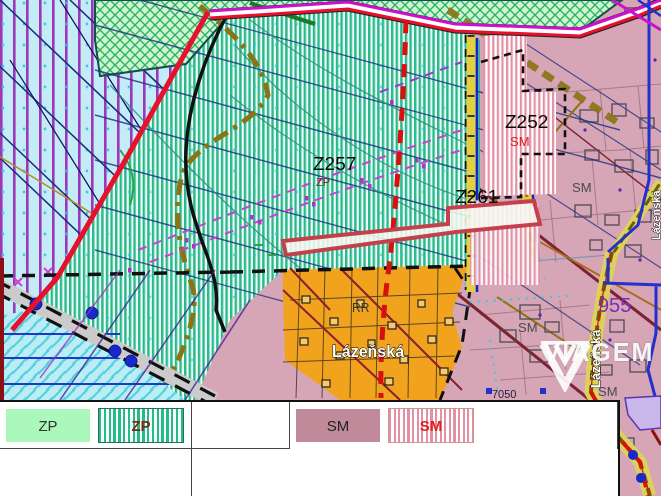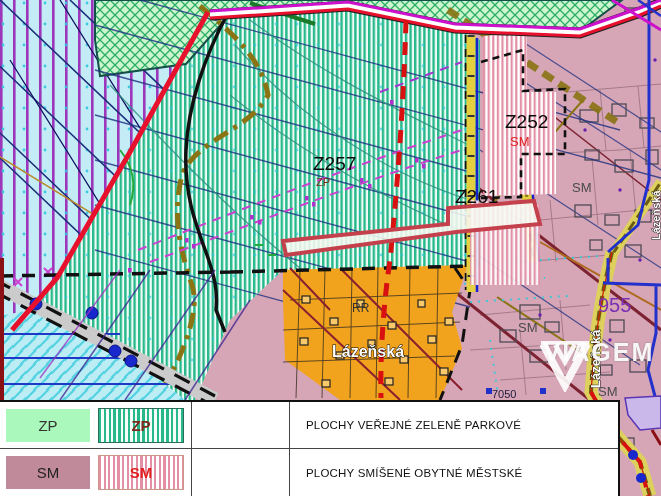--- a/index.html
+++ b/index.html
@@ -313,31 +313,25 @@
     <text x="492" y="398" font-size="11" fill="#1a1a3a">7050</text>
   </g>
 </svg>
 
 <div class="legend">
   <div class="lcell swatches">
     <div class="sw sw-zp-solid">ZP</div>
     <div class="sw sw-zp-stripe">ZP</div>
   </div>
   <div class="lcell"></div>
-  <div class="lcell last">
-    <span class="ldesc">PLOCHY VEŘEJNÉ ZELENĚ PARKOVÉ</span>
-  </div>
   <div class="lcell lrow2 swatches">
     <div class="sw sw-sm-solid">SM</div>
     <div class="sw sw-sm-stripe">SM</div>
   </div>
   <div class="lcell lrow2"></div>
-  <div class="lcell lrow2 last">
-    <span class="ldesc">PLOCHY SMÍŠENÉ OBYTNÉ MĚSTSKÉ</span>
-  </div>
 </div>
 
 <div class="watermark">
   <svg width="54" height="52" viewBox="0 0 56 54">
     <g fill="none" stroke="rgba(255,255,255,0.9)">
       <path d="M5,4 L28,47 L51,4" stroke-width="8"></path>
       <path d="M18,5 L28,23 L38,5" stroke-width="5"></path>
       <path d="M3,3 L53,3" stroke-width="4"></path>
     </g>
   </svg>

